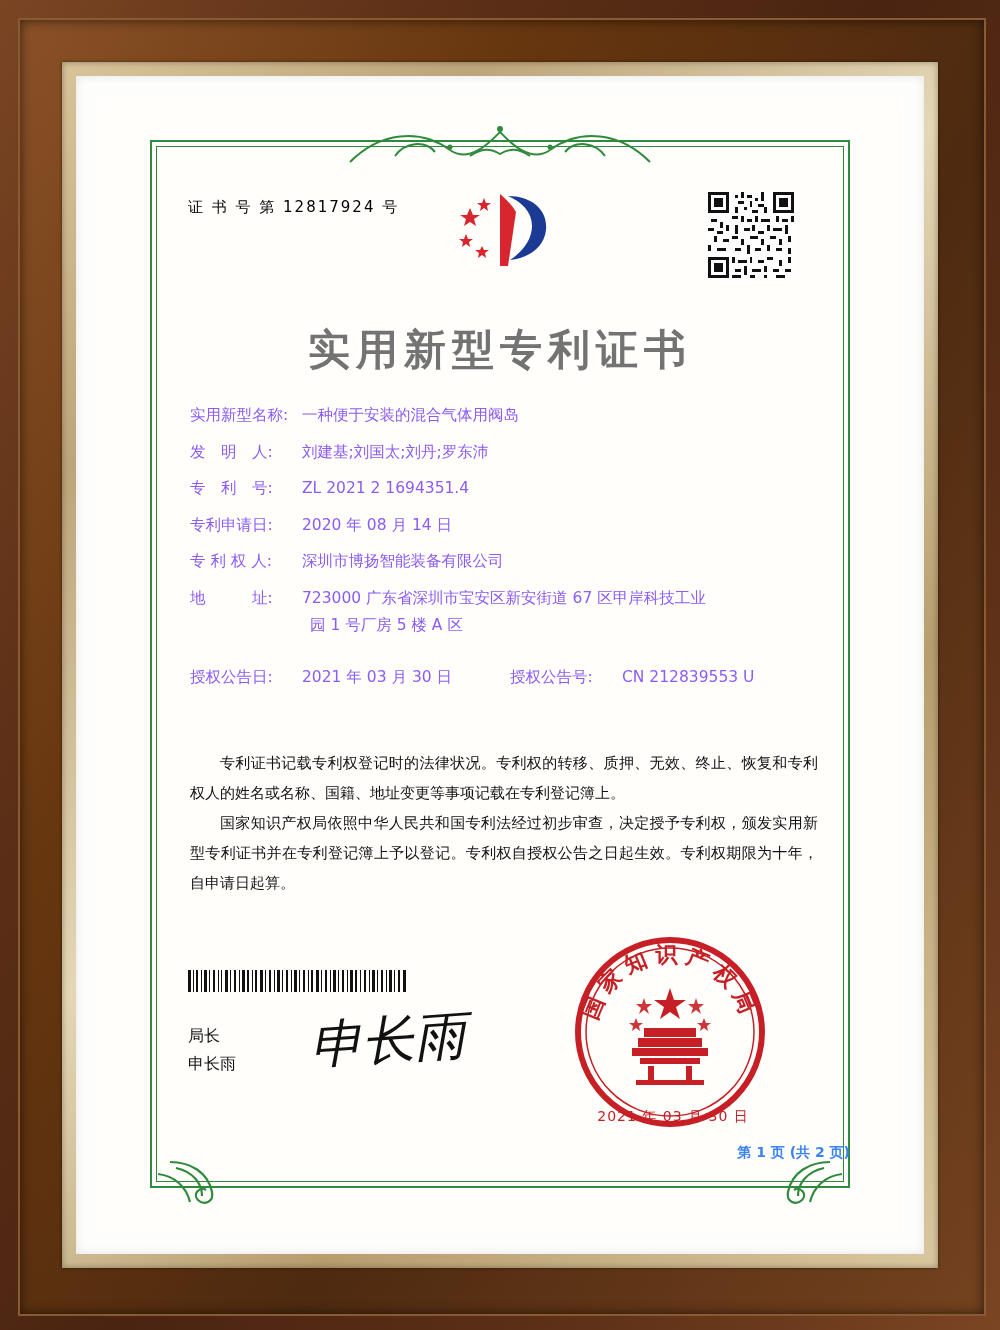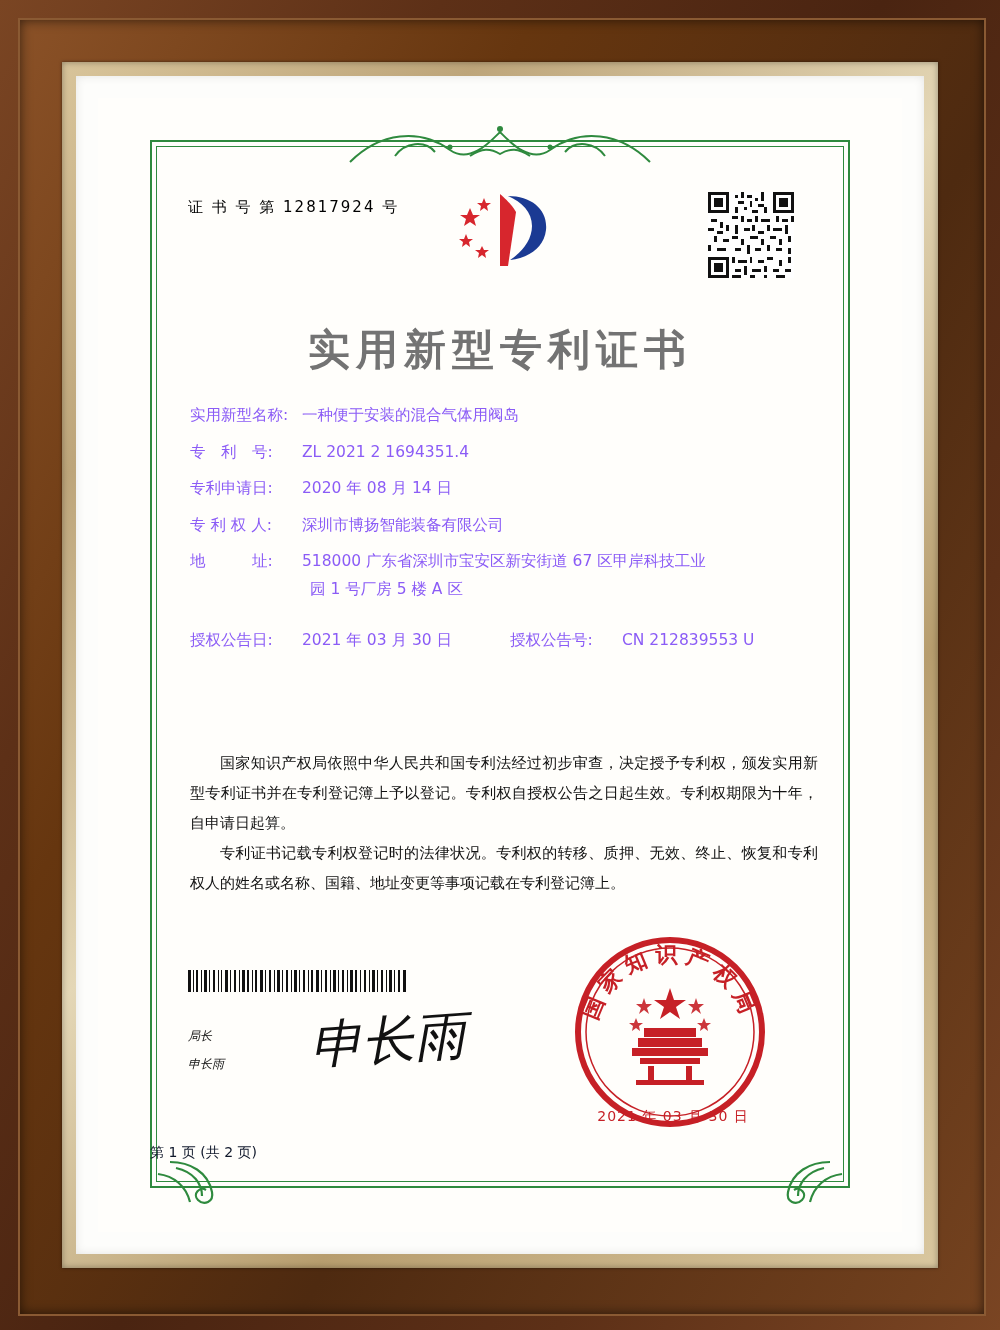--- a/index.html
+++ b/index.html
@@ -86,37 +86,37 @@
   .body-text{
     position:absolute;left:40px;top:608px;width:628px;
     font-size:15px;color:#111;line-height:30px;text-align:justify;
   }
   .body-text p{margin:0;}
   .body-text p.indent{text-indent:2em;}
   .barcode{
     position:absolute;left:38px;top:830px;width:220px;height:22px;
   }
   .sign-label{
-    position:absolute;left:38px;top:882px;font-size:12px;color:#111;line-height:28px;font-style:italic;
+    position:absolute;left:38px;top:882px;font-size:16px;color:#111;line-height:28px;
   }
   .signature{
     position:absolute;left:160px;top:866px;font-size:52px;color:#111;
     font-family:"DejaVu Serif","Liberation Serif",serif;
     font-style:italic;transform:rotate(-4deg);
   }
   .seal{
     position:absolute;left:420px;top:792px;width:200px;height:200px;
   }
   .seal-date{
     position:absolute;left:428px;top:968px;width:190px;text-align:center;
     font-size:14px;color:#c62026;letter-spacing:1px;
   }
   .page-no{
-    position:absolute;left:0;top:1004px;width:700px;text-align:left;
-    font-size:14px;color:#0f172a;
+    position:absolute;left:0;top:1004px;width:700px;text-align:right;
+    font-size:14px;color:#3b82f6;font-weight:bold;
   }
 </style>
 </head>
 <body>
 
 <div class="frame-outer">
   <div class="frame-bevel1"></div>
   <div class="frame-inner-gold"></div>
   <div class="mat"></div>
 
@@ -261,60 +261,64 @@
 
       <div class="title">实用新型专利证书</div>
 
       <div class="fields">
 
         <div class="frow">
           <span class="flabel">实用新型名称:</span>
           <span class="fvalue">一种便于安装的混合气体用阀岛</span>
         </div>
 
+        <div class="frow">
+          <span class="flabel">发　明　人:</span>
+          <span class="fvalue">刘建基;刘国太;刘丹;罗东沛</span>
+        </div>
 
         <div class="frow">
           <span class="flabel">专　利　号:</span>
           <span class="fvalue">ZL 2021 2 1694351.4</span>
         </div>
 
         <div class="frow">
           <span class="flabel">专利申请日:</span>
           <span class="fvalue">2020 年 08 月 14 日</span>
         </div>
 
         <div class="frow">
           <span class="flabel">专 利 权 人:</span>
           <span class="fvalue">深圳市博扬智能装备有限公司</span>
         </div>
 
         <div class="frow">
           <span class="flabel">地　　　址:</span>
           <span class="fvalue">
-            <span>518000  广东省深圳市宝安区新安街道 67 区甲岸科技工业</span>
+            <span>723000  广东省深圳市宝安区新安街道 67 区甲岸科技工业</span>
             <span class="l2">园 1 号厂房 5 楼 A 区</span>
           </span>
         </div>
 
         <div class="row-inline">
           <span class="pub-left">
             <span class="flabel">授权公告日:</span>
             <span>2021 年 03 月 30 日</span>
           </span>
           <span class="pub-right">
             <span class="flabel">授权公告号:</span>
             <span>CN 212839553 U</span>
           </span>
         </div>
 
       </div>
 
       <div class="body-text">
+        <p class="indent">专利证书记载专利权登记时的法律状况。专利权的转移、质押、无效、终止、恢复和专利权人的姓名或名称、国籍、地址变更等事项记载在专利登记簿上。</p>
         <p class="indent">国家知识产权局依照中华人民共和国专利法经过初步审查，决定授予专利权，颁发实用新型专利证书并在专利登记簿上予以登记。专利权自授权公告之日起生效。专利权期限为十年，自申请日起算。</p>
-        <p class="indent">专利证书记载专利权登记时的法律状况。专利权的转移、质押、无效、终止、恢复和专利权人的姓名或名称、国籍、地址变更等事项记载在专利登记簿上。</p>
       </div>
 
       <div class="barcode">
         <svg width="220" height="22" viewBox="0 0 220 22" shape-rendering="crispEdges">
           <rect width="220" height="22" fill="#fffefb"></rect>
           <g fill="#111">
             <rect x="0" y="0" width="3" height="22"></rect>
               <rect x="5" y="0" width="1" height="22"></rect>
             <rect x="8" y="0" width="2" height="22"></rect>
               <rect x="13" y="0" width="1" height="22"></rect>

